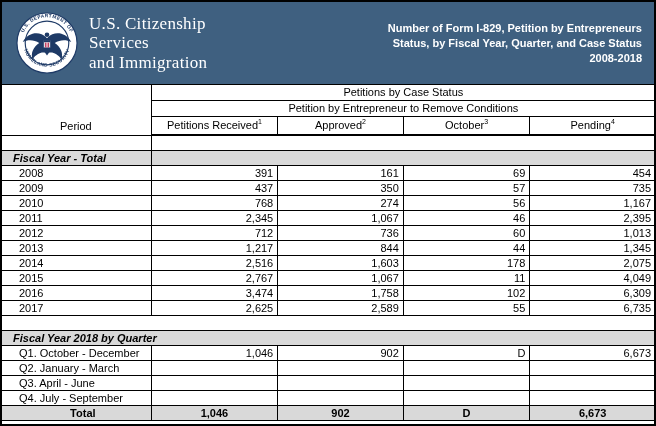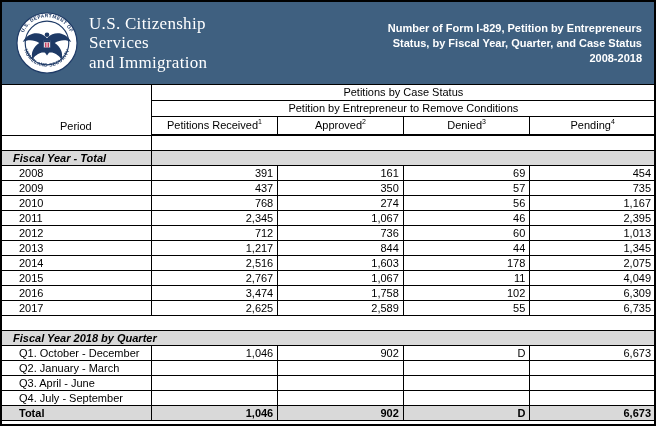--- a/index.html
+++ b/index.html
@@ -29,21 +29,21 @@
     padding:0 4px;overflow:hidden;white-space:nowrap;color:#000;
     box-sizing:content-box;
   }
   tr.hrow td{height:15px;text-align:center;}
   tr.colhead td{height:17px;border-bottom-width:2px;}
   td.period-head{vertical-align:bottom;text-align:center;padding-bottom:2px;}
   td.num{text-align:right;}
   td.plabel{padding-left:18px;}
   tr.gray td{background:#D9D9D9;}
   td.section{font-weight:bold;font-style:italic;padding-left:12px;}
-  tr.total td{font-weight:bold;}
+  tr.total td{font-weight:bold;text-align:center;}
   sup{font-size:7px;line-height:0;}
 </style>
 </head>
 <body>
 
 <div class="page">
 
   <div class="band">
     <svg class="seal" viewBox="0 0 64 64" aria-hidden="true">
       <circle cx="32" cy="32" r="31" fill="#fff"></circle>
@@ -96,21 +96,21 @@
         <tr class="hrow">
       <td class="period-head" rowspan="3">Period</td>
       <td colspan="4">Petitions by Case Status</td>
     </tr>
     <tr class="hrow">
       <td colspan="4">Petition by Entrepreneur to Remove Conditions</td>
     </tr>
     <tr class="hrow colhead">
       <td><span>Petitions Received</span><sup>1</sup></td>
       <td><span>Approved</span><sup>2</sup></td>
-      <td><span>Denied</span><sup>3</sup></td>
+      <td><span>October</span><sup>3</sup></td>
       <td><span>Pending</span><sup>4</sup></td>
     </tr>
 
     <tr>
       <td></td>
           <td colspan="4"></td>
     </tr>
 
     <tr class="gray">
       <td class="section">Fiscal Year - Total</td>

